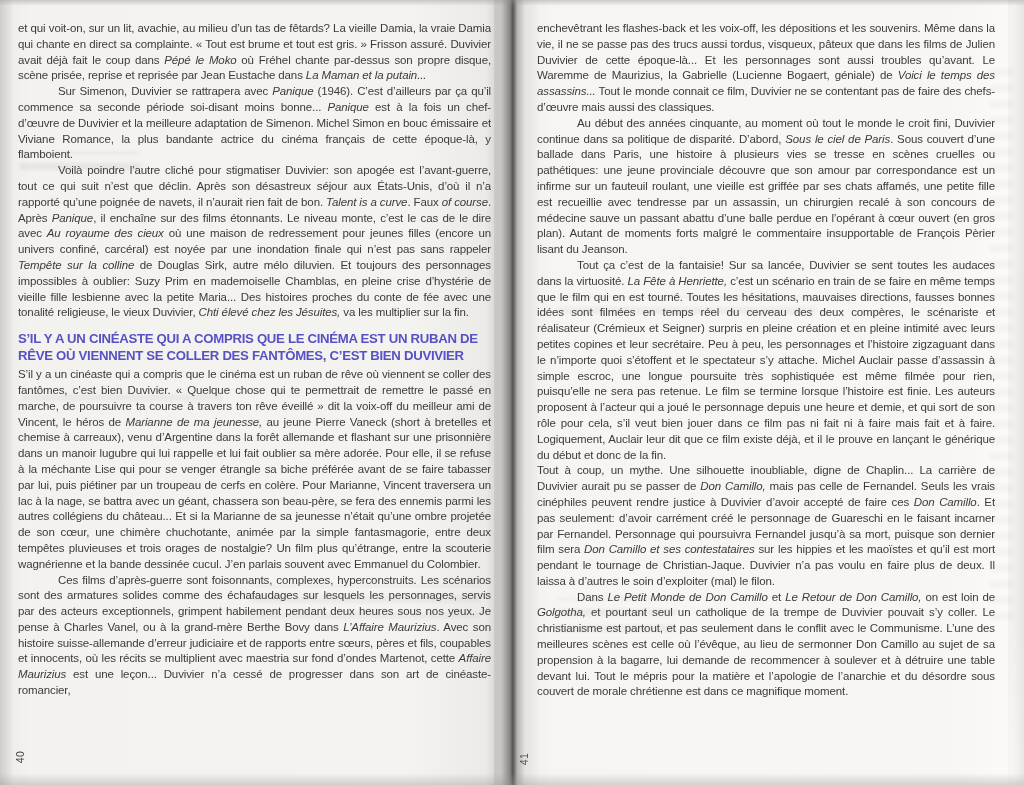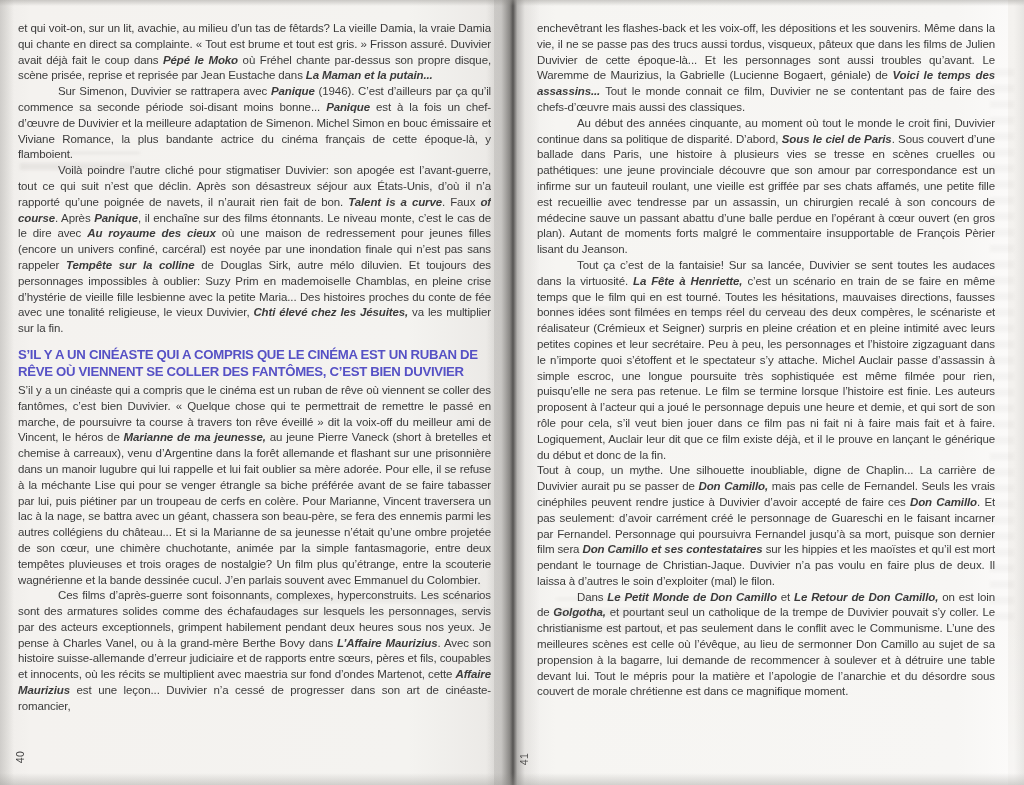--- a/index.html
+++ b/index.html
@@ -50,21 +50,21 @@
     font-size: 11.5px;
     line-height: 15.8px;
     letter-spacing: -0.12px;
     overflow: hidden;
   }
   .page-left  .text-col { left: 18px;  width: 473px; height: 732px; }
   .page-right .text-col { left: 43px;  width: 458px; height: 732px; }
 
   .text-col p { margin: 0; }
   .text-col p.indent { text-indent: 40px; }
-  .text-col i { font-style: italic; font-weight: bold; }
+  .text-col i { font-style: italic; }
 
   .text-col h2.heading {
     margin: 9px 0 3px 0;
     color: var(--heading-color, #5651c5);
     font-size: 13.2px;
     line-height: 17px;
     font-weight: bold;
     letter-spacing: -0.3px;
     text-align: left;
   }

